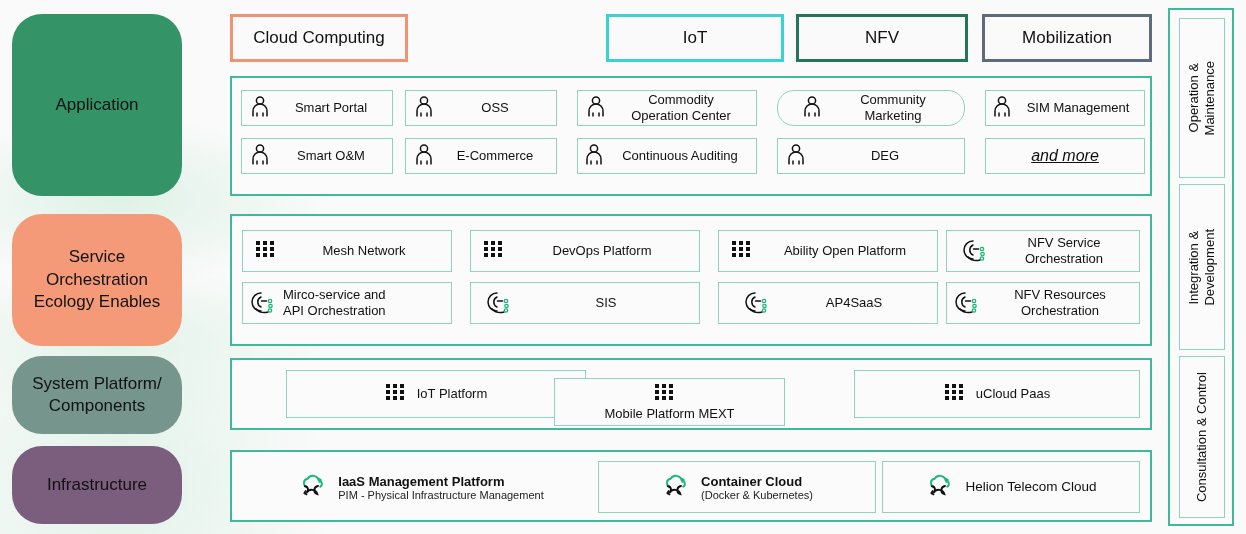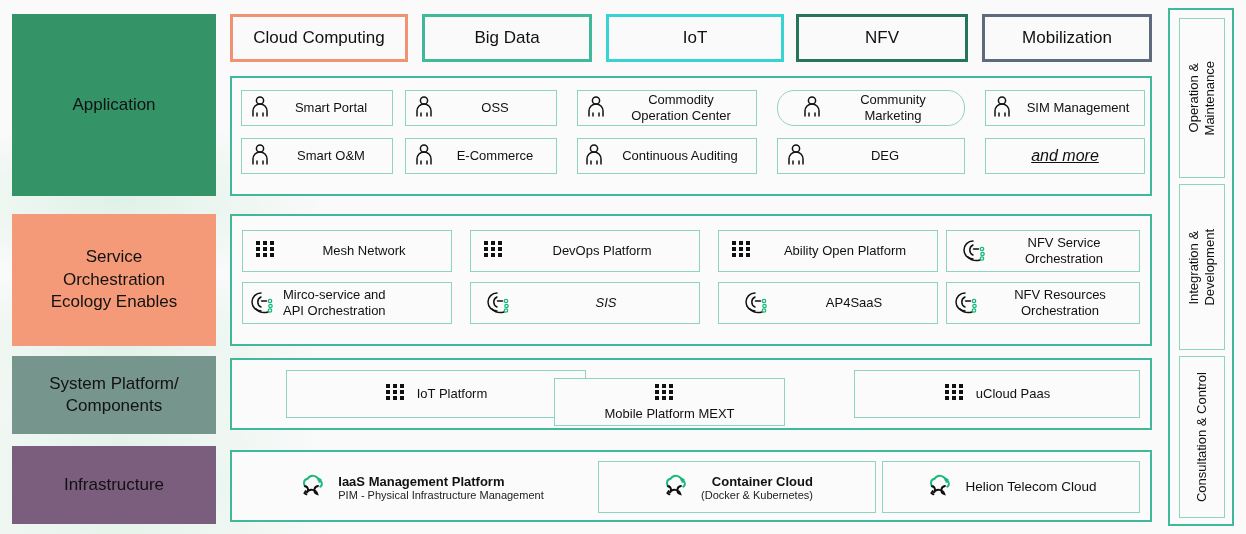--- a/index.html
+++ b/index.html
@@ -27,21 +27,22 @@
 
   
   .layer-label {
     position: absolute;
     left: 12px;
     display: flex; align-items: center; justify-content: center;
     text-align: center;
     font-size: 17px;
     line-height: 1.32;
     color: #121212;
-    width: 204px;
+    width: 170px;
+    border-radius: 30px;
   }
   #lbl-application      { top: 14px;  height: 182px; background: #349468; }
   #lbl-service          { top: 214px; height: 132px; background: #f59a78; }
   #lbl-system           { top: 356px; height: 78px;  background: #76958c; }
   #lbl-infra            { top: 446px; height: 78px;  background: #7b5d7e; }
 
   
   #right-rail {
     position: absolute;
     left: 1168px; top: 8px;
@@ -162,23 +163,20 @@
     <span style="white-space:pre-line">System Platform/
 Components</span>
   </div>
   <div class="layer-label" id="lbl-infra">
     <span>Infrastructure</span>
   </div>
 
   <div class="chip" id="chip-0">
     <span>Cloud Computing</span>
   </div>
-  <div class="chip" id="chip-1">
-    <span>Big Data</span>
-  </div>
   <div class="chip" id="chip-2">
     <span>IoT</span>
   </div>
   <div class="chip" id="chip-3">
     <span>NFV</span>
   </div>
   <div class="chip" id="chip-4">
     <span>Mobilization</span>
   </div>
 
@@ -395,21 +393,21 @@
               <circle cx="19" cy="11" r="1.7"></circle>
               <circle cx="19.5" cy="16" r="1.7"></circle>
               <circle cx="19" cy="20.5" r="1.7"></circle>
             </g>
           </svg>
       </span>
       <span class="txt two-line" style="flex:1; text-align:left; padding-left:6px;">Mirco-service and
 API Orchestration</span>
     </div>
 
-    <div class="cell svccell" style="left:238px; top:66px; width:230px; padding-left:16px;font-style:italic;">
+    <div class="cell svccell" style="left:238px; top:66px; width:230px; padding-left:16px;">
       <span class="ico">
         <svg width="26" height="24" viewBox="0 0 26 24">
             <g fill="none" stroke="#111" stroke-width="1.5" stroke-linecap="round">
               <path d="M10 3 A9 9 0 0 0 10 21"></path>
               <path d="M10 7 A5.5 5.5 0 0 0 10 17"></path>
               <path d="M10.5 11 h5"></path>
             </g>
             <g fill="none" stroke="#111" stroke-width="1.5" stroke-linecap="round">
               <path d="M5 19 A12 12 0 0 0 17 22"></path>
             </g>
@@ -545,21 +543,21 @@
 
     <div class="cell infcell center" style="left:366px; top:9px; width:278px;">
       <span class="ico" style="margin-right:10px">
         <svg width="30" height="26" viewBox="0 0 30 26">
           <path d="M9 14 a4.2 4.2 0 0 1 0.6 -8.2 a6 6 0 0 1 11 1.4 a3.6 3.6 0 0 1 1.6 6.6" fill="none" stroke="#17b978" stroke-width="1.9" stroke-linecap="round"></path>
           <path d="M20.5 5.5 l2.2 1.2 l-1.4 2.2" fill="none" stroke="#17b978" stroke-width="1.8" stroke-linecap="round" stroke-linejoin="round"></path>
           <path d="M20 13 a4.2 4.2 0 0 0 -0.6 8.2 a6 6 0 0 0 -11 -1.4 a3.6 3.6 0 0 0 -1.6 -6.6" fill="none" stroke="#111" stroke-width="1.9" stroke-linecap="round"></path>
           <path d="M8.5 21.4 l-2.2 -1.2 l1.4 -2.2" fill="none" stroke="#111" stroke-width="1.8" stroke-linecap="round" stroke-linejoin="round"></path>
         </svg>
       </span>
-      <span style="text-align:right">
+      <span style="text-align:left">
         <span class="strong-title">Container Cloud</span>
         <span class="sub">(Docker &amp; Kubernetes)</span>
       </span>
     </div>
 
     <div class="cell infcell center" style="left:650px; top:9px; width:258px;">
       <span class="ico" style="margin-right:10px">
         <svg width="30" height="26" viewBox="0 0 30 26">
           <path d="M9 14 a4.2 4.2 0 0 1 0.6 -8.2 a6 6 0 0 1 11 1.4 a3.6 3.6 0 0 1 1.6 6.6" fill="none" stroke="#17b978" stroke-width="1.9" stroke-linecap="round"></path>
           <path d="M20.5 5.5 l2.2 1.2 l-1.4 2.2" fill="none" stroke="#17b978" stroke-width="1.8" stroke-linecap="round" stroke-linejoin="round"></path>

